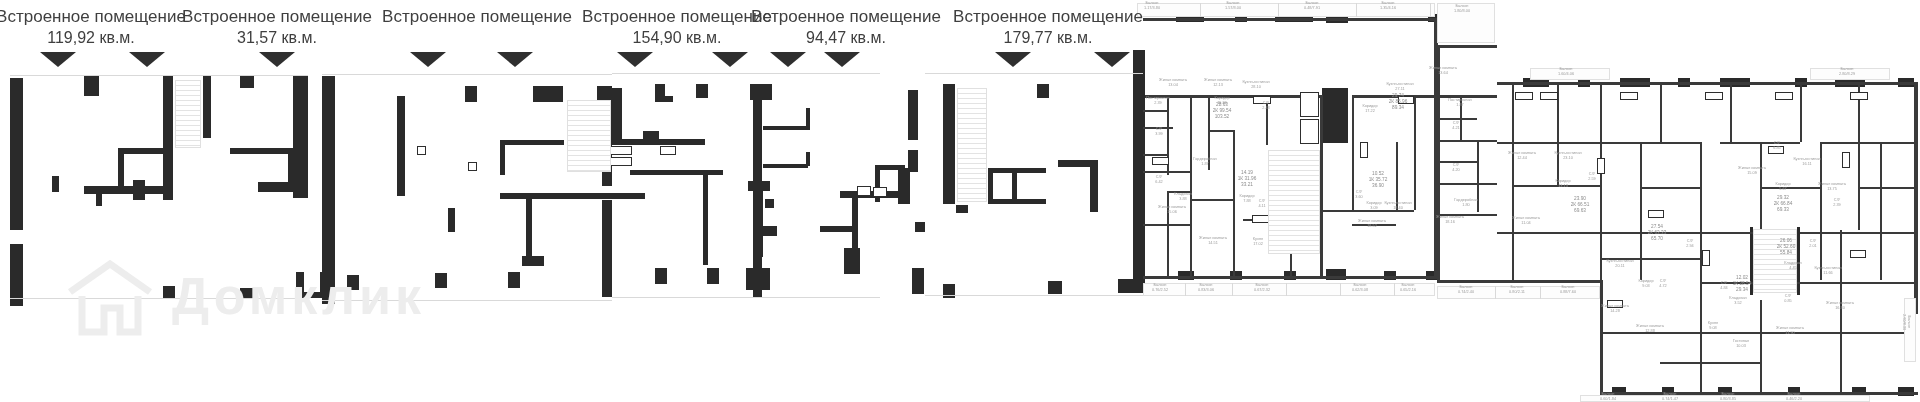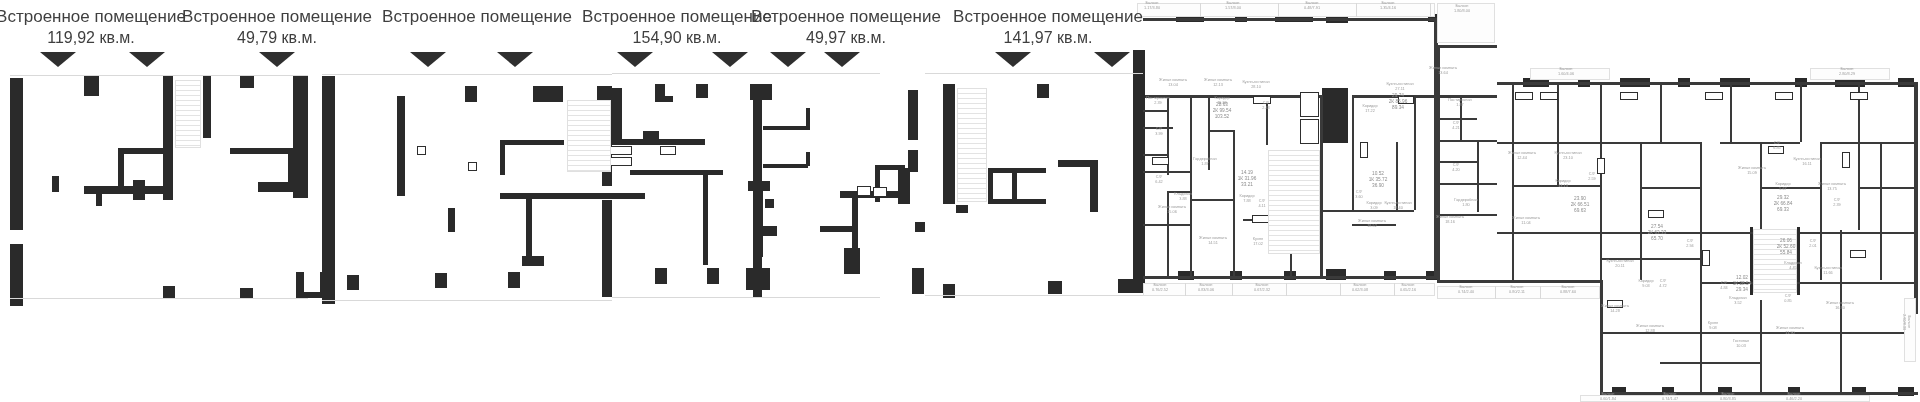--- a/index.html
+++ b/index.html
@@ -617,41 +617,48 @@
         <div>29.34</div>
       </div>
       <div class="premise-label" style="left: -9px; top: 6px;">
         <div>Встроенное помещение</div>
         <div class="area">119,92 кв.м.</div>
       </div>
       <div class="tri" style="left: 40px; top: 52px;"></div>
       <div class="tri" style="left: 129px; top: 52px;"></div>
       <div class="premise-label" style="left: 177px; top: 6px;">
         <div>Встроенное помещение</div>
-        <div class="area">49,79 кв.м.</div>
+        <div class="area">31,57 кв.м.</div>
       </div>
       <div class="tri" style="left: 259px; top: 52px;"></div>
       <div class="premise-label" style="left: 377px; top: 6px;">
         <div>Встроенное помещение</div>
       </div>
       <div class="tri" style="left: 410px; top: 52px;"></div>
       <div class="tri" style="left: 497px; top: 52px;"></div>
       <div class="premise-label" style="left: 577px; top: 6px;">
         <div>Встроенное помещение</div>
         <div class="area">154,90 кв.м.</div>
       </div>
       <div class="tri" style="left: 617px; top: 52px;"></div>
       <div class="tri" style="left: 712px; top: 52px;"></div>
       <div class="premise-label" style="left: 746px; top: 6px;">
         <div>Встроенное помещение</div>
-        <div class="area">49,97 кв.м.</div>
+        <div class="area">94,47 кв.м.</div>
       </div>
       <div class="tri" style="left: 770px; top: 52px;"></div>
       <div class="tri" style="left: 824px; top: 52px;"></div>
       <div class="premise-label" style="left: 948px; top: 6px;">
         <div>Встроенное помещение</div>
-        <div class="area">141,97 кв.м.</div>
+        <div class="area">179,77 кв.м.</div>
       </div>
       <div class="tri" style="left: 995px; top: 52px;"></div>
       <div class="tri" style="left: 1094px; top: 52px;"></div>
     </div>
 
+  <div id="watermark">
+    <svg width="96" height="88" viewBox="0 0 96 88" fill="none" stroke="#ededed" stroke-width="7">
+      <path d="M8 40 L48 12 L88 40"></path>
+      <path d="M20 44 L20 80 L42 80 L42 56 L58 56 L58 80 L76 80 L76 44"></path>
+    </svg>
+    <span class="wm-text">Домклик</span>
+  </div>
 </div>
 
 </body></html>

